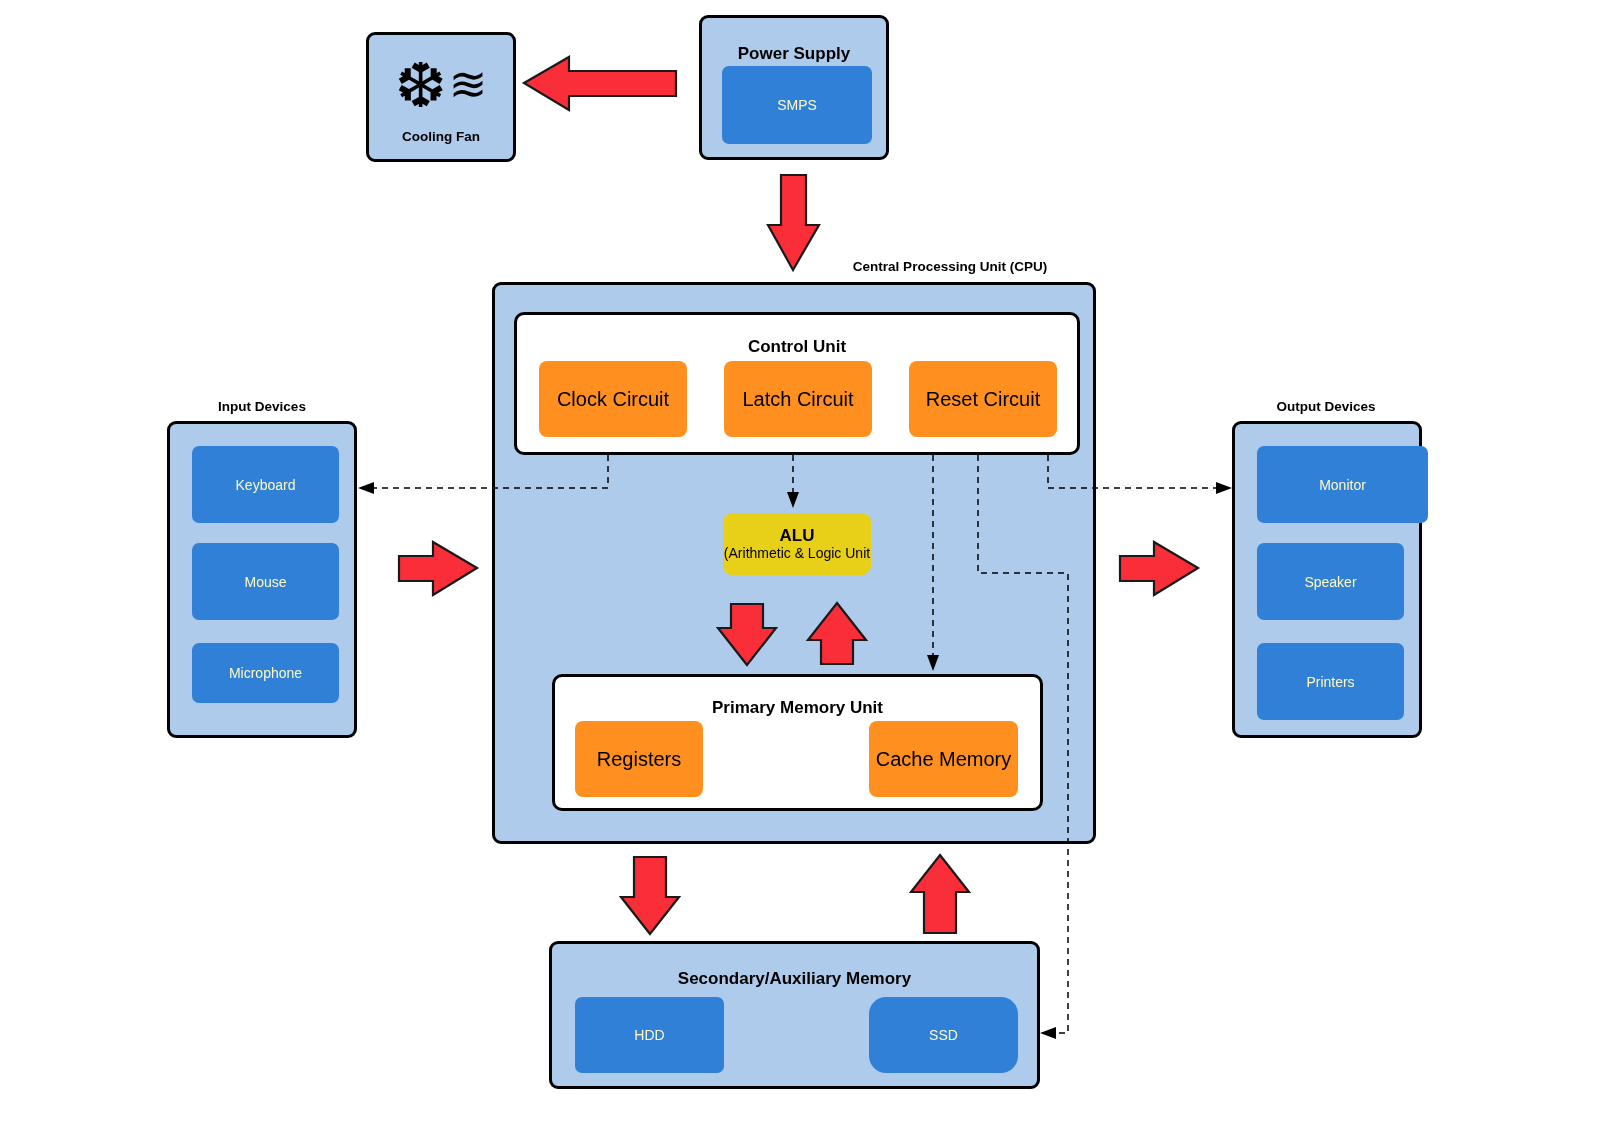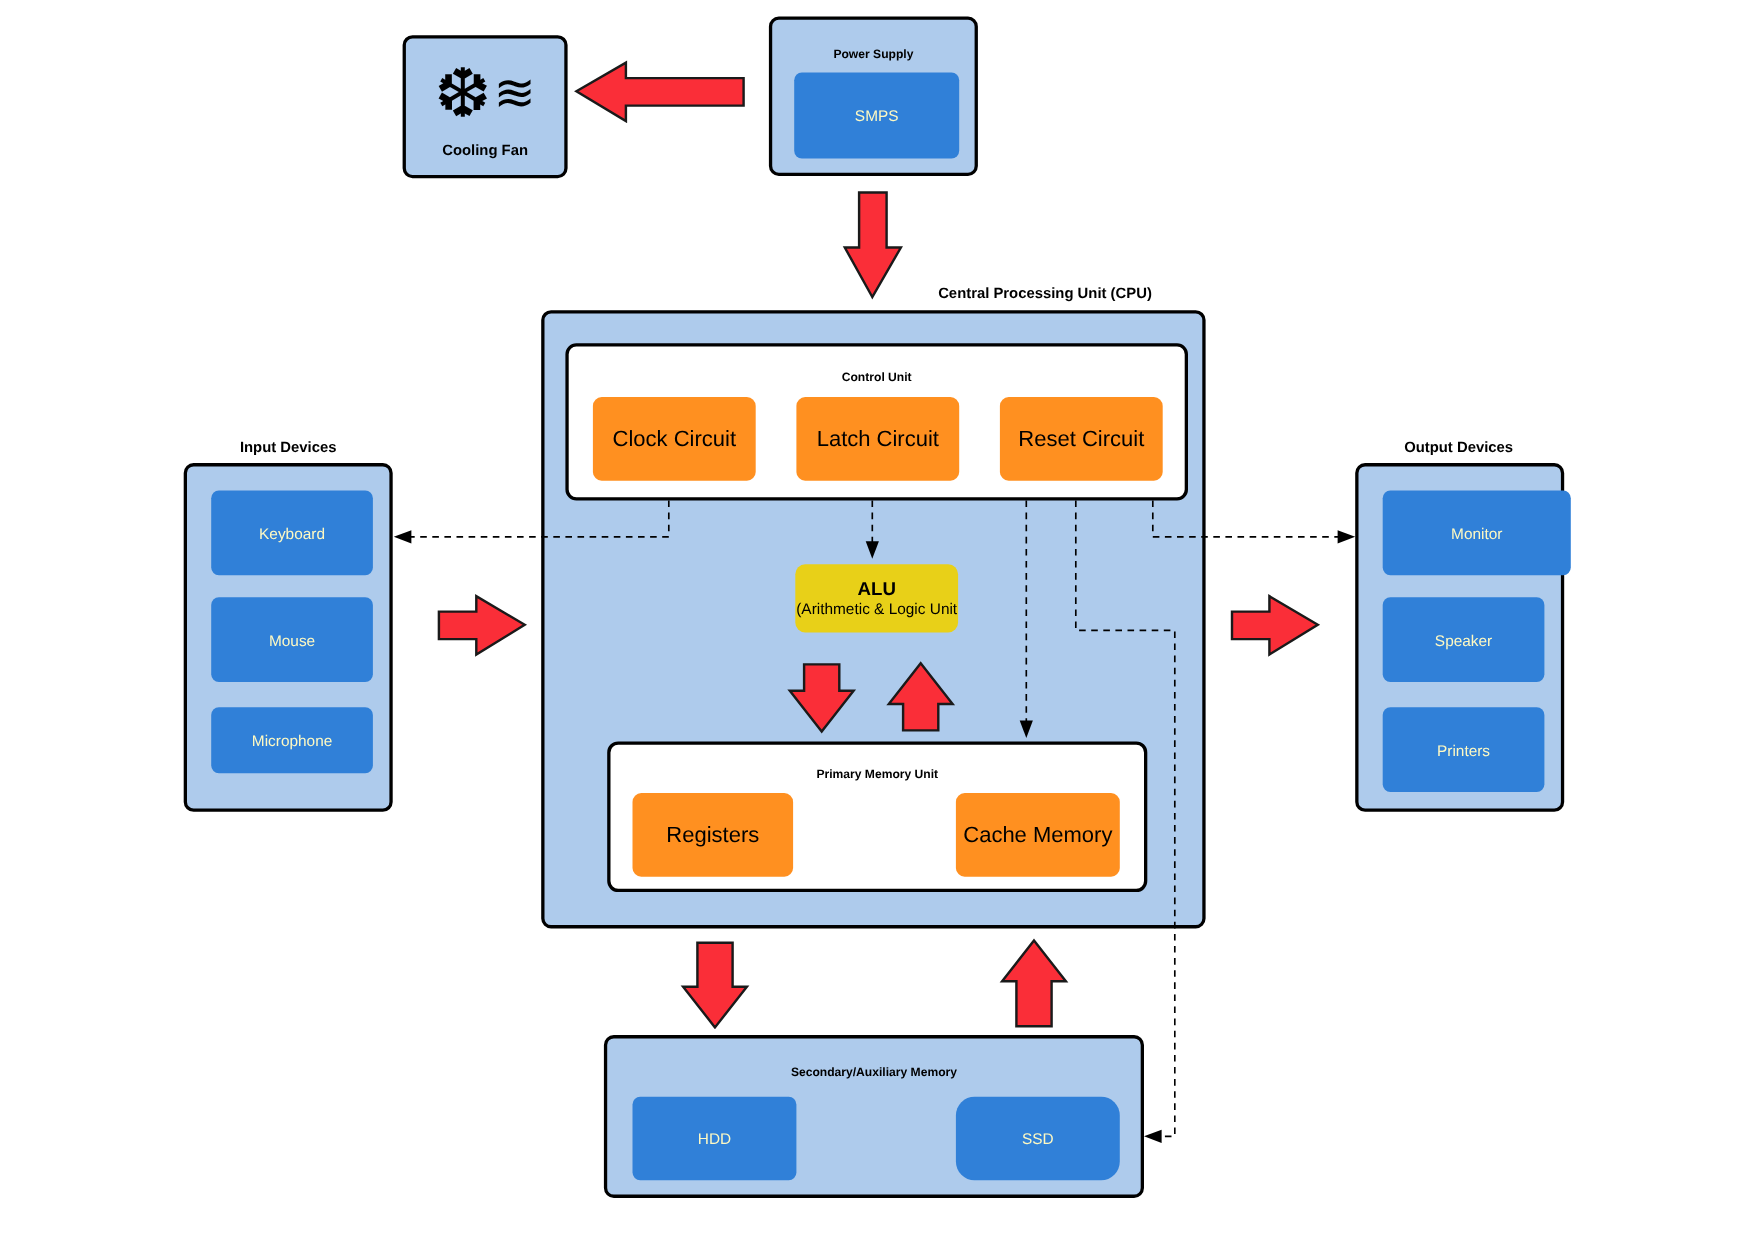--- a/index.html
+++ b/index.html
@@ -3,21 +3,21 @@
 <meta charset="utf-8">
 <style>
   html,body{margin:0;padding:0;background:#ffffff;}
   body{width:1602px;height:1128px;position:relative;overflow:hidden;
        font-family:"Liberation Sans","DejaVu Sans",sans-serif;}
   #stage{position:absolute;left:0;top:0;width:1602px;height:1128px;}
 
   .panel{position:absolute;box-sizing:border-box;background:#AECBEC;
          border:3px solid #000;border-radius:9px;}
   .panel-title{position:absolute;width:100%;text-align:center;
-               font-weight:bold;font-size:11px;color:#000;}
+               font-weight:bold;font-size:17px;color:#000;}
   .outer-title{position:absolute;text-align:center;font-weight:bold;
                font-size:13.5px;color:#000;}
 
   .whitebox{position:absolute;box-sizing:border-box;background:#ffffff;
             border:3px solid #000;border-radius:10px;}
 
   .bluebox{position:absolute;box-sizing:border-box;background:#3080D8;
            border-radius:7px;display:flex;align-items:center;
            justify-content:center;font-size:14px;color:#fef9c3;}
   .orangebox{position:absolute;box-sizing:border-box;background:#FF9020;
@@ -73,21 +73,21 @@
       <div class="orangebox" style="left:392px;top:46px;width:148px;height:76px;">Reset Circuit</div>
     </div>
 
     <div class="alu" style="left:228px;top:228px;width:148px;height:62px;">
       <div class="t1">ALU</div>
       <div class="t2">(Arithmetic &amp; Logic Unit</div>
     </div>
 
     <div class="whitebox" style="left:57px;top:389px;width:491px;height:137px;">
       <div class="panel-title" style="top:21px;">Primary Memory Unit</div>
-      <div class="orangebox" style="left:20px;top:44px;width:146px;height:76px;">Registers</div>
+      <div class="orangebox" style="left:20px;top:44px;width:128px;height:76px;">Registers</div>
       <div class="orangebox" style="left:314px;top:44px;width:149px;height:76px;">Cache Memory</div>
     </div>
   </div>
 
   <div class="outer-title" style="left:166px;top:399px;width:192px;">Input Devices</div>
   <div class="panel" style="left:167px;top:421px;width:190px;height:317px;">
     <div class="bluebox" style="left:22px;top:22px;width:147px;height:77px;">Keyboard</div>
     <div class="bluebox" style="left:22px;top:119px;width:147px;height:77px;">Mouse</div>
     <div class="bluebox" style="left:22px;top:219px;width:147px;height:60px;">Microphone</div>
   </div>

